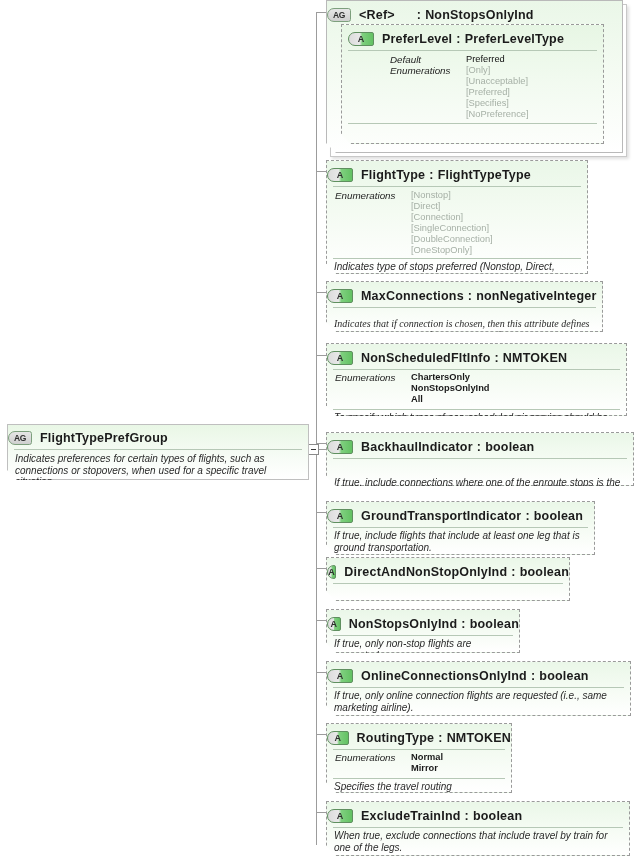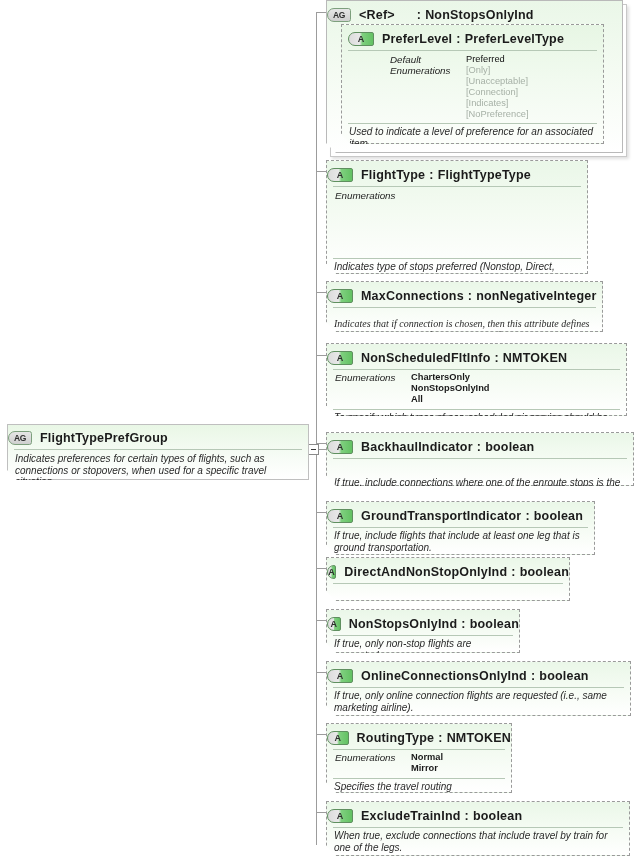--- a/index.html
+++ b/index.html
@@ -197,41 +197,48 @@
 
       <div class="rows" style="top:29px;width:250px;height:62px;margin-left:40px;">
         <div class="lbl">Default</div>
         <div class="vals" style="left:76px;">
           <div class="v-bold">Preferred</div>
         </div>
         <div class="lbl" style="top:11px;">Enumerations</div>
         <div class="vals" style="left:76px;top:11px;">
           <div class="v-dim">[Only]</div>
           <div class="v-dim">[Unacceptable]</div>
-          <div class="v-dim">[Connection]</div>
-          <div class="v-dim">[Indicates]</div>
+          <div class="v-dim">[Preferred]</div>
+          <div class="v-dim">[Specifies]</div>
           <div class="v-dim">[NoPreference]</div>
         </div>
       </div>
 
       <div class="sep" style="top:98px;"></div>
-      <div class="doc" style="top:101px;">Used to indicate a level of preference for an associated item.</div>
     </div>
   </div>
 
   <div class="box dashed clip" style="left:326px;top:160px;width:262px;height:114px;">
     <div class="hdr" style="margin-top:3px;">
       <span class="badge badge-a">A</span>
       <span class="ttl">FlightType</span>
       <span class="colon">:</span>
       <span>FlightTypeType</span>
     </div>
     <div class="sep" style="top:25px;"></div>
     <div class="rows" style="top:29px;width:250px;height:70px;">
       <div class="lbl">Enumerations</div>
+      <div class="vals" style="left:76px;">
+        <div class="v-dim">[Nonstop]</div>
+        <div class="v-dim">[Direct]</div>
+        <div class="v-dim">[Connection]</div>
+        <div class="v-dim">[SingleConnection]</div>
+        <div class="v-dim">[DoubleConnection]</div>
+        <div class="v-dim">[OneStopOnly]</div>
+      </div>
     </div>
     <div class="sep" style="top:97px;"></div>
     <div class="doc" style="top:100px;">Indicates type of stops preferred (Nonstop, Direct, Connection).</div>
   </div>
 
   <div class="box dashed clip" style="left:326px;top:281px;width:277px;height:51px;">
     <div class="hdr" style="margin-top:3px;">
       <span class="badge badge-a">A</span>
       <span class="ttl">MaxConnections</span>
       <span class="colon">:</span>

